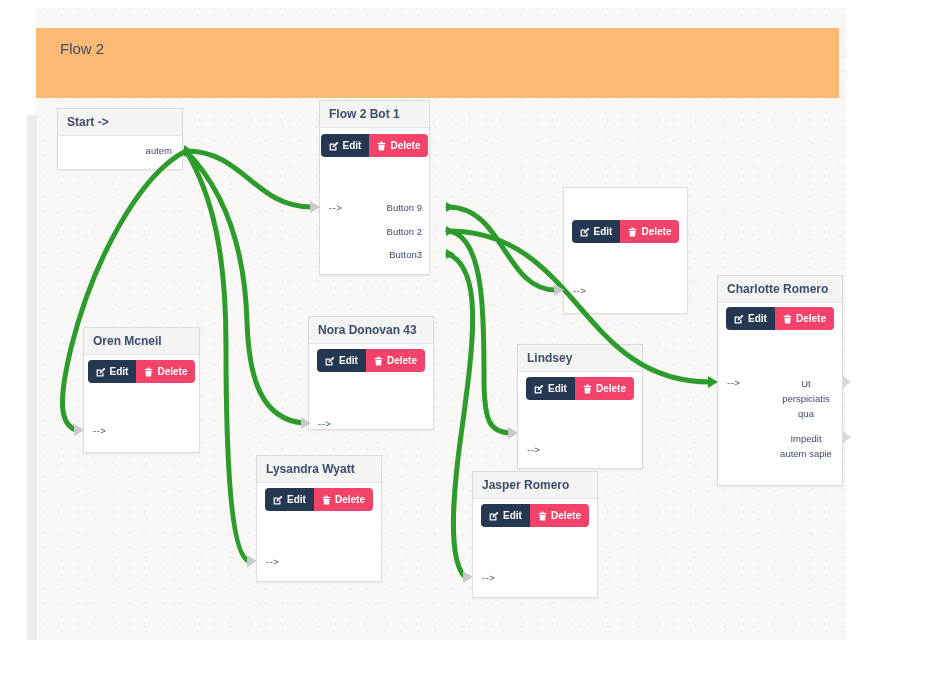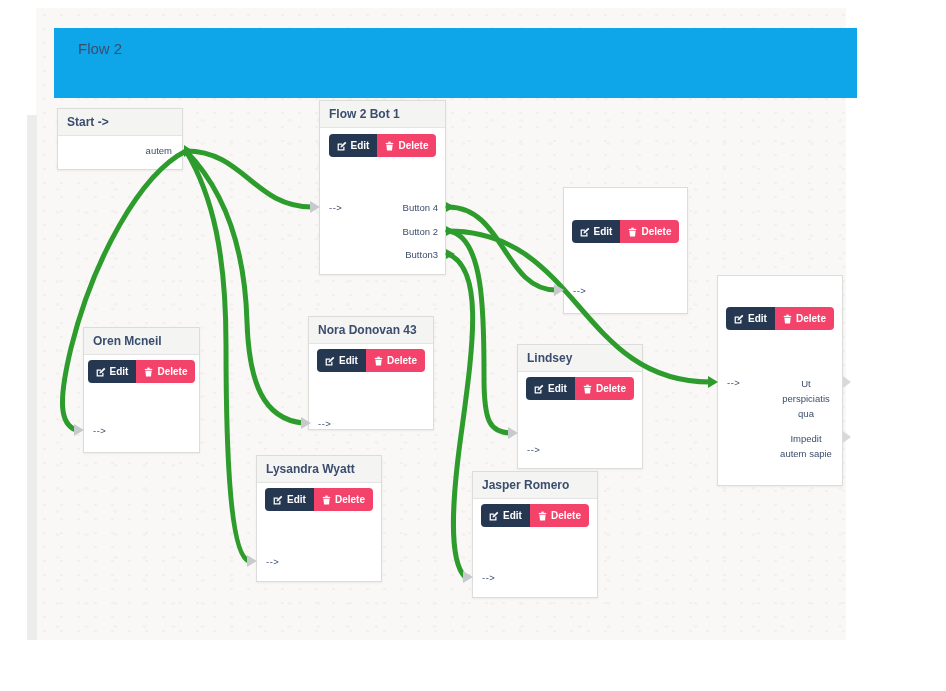--- a/index.html
+++ b/index.html
@@ -2,21 +2,21 @@
 <html><head>
 <meta charset="utf-8">
 <style>
   html,body{margin:0;padding:0;background:#ffffff;font-family:"Liberation Sans",sans-serif;}
   #stage{position:relative;width:946px;height:691px;background:#ffffff;overflow:hidden;}
 
   #canvas{position:absolute;left:36px;top:8px;width:810px;height:632px;background:#f9f8f6;
     background-image:radial-gradient(#f2f0ed 1.5px,transparent 1.6px),radial-gradient(#f4f2ef 2px,transparent 2.1px);
     background-size:17px 14px,29px 23px;background-position:0 0,7px 9px;}
   #left-strip{position:absolute;left:27px;top:115px;width:10px;height:525px;background:#ececea;}
-  #header-card{position:absolute;left:54px;top:28px;width:803px;height:70px;background:#0ea5e9;}
+  #header-card{position:absolute;left:36px;top:28px;width:803px;height:70px;background:#fdba74;}
   #flow-title{position:absolute;left:24px;top:12px;font-size:15px;color:#3b4d6e;}
 
   .node{position:absolute;background:#ffffff;border:1px solid #dcdcda;box-shadow:0 1px 2px rgba(0,0,0,.06);box-sizing:border-box;}
   .node-header{height:26px;line-height:26px;background:#f4f4f2;border-bottom:1px solid #e4e4e2;
     padding:0 9px;font-size:12px;font-weight:700;color:#3b4d6e;white-space:nowrap;overflow:hidden;}
   .btn-row{position:absolute;left:0;right:0;display:flex;justify-content:center;}
   .btn{display:flex;align-items:center;gap:4px;height:23px;padding:0 8px;font-size:10px;font-weight:700;color:#ffffff;cursor:pointer;}
   .btn-edit{background:#253751;border-radius:4px 0 0 4px;}
   .btn-del{background:#f4436b;border-radius:0 4px 4px 0;}
   .btn svg{display:block;}
@@ -37,21 +37,21 @@
   <div id="left-strip"></div>
   <div id="header-card">
     <div id="flow-title">Flow 2</div>
   </div>
 
   <div class="node" style="left:57px;top:108px;width:126px;height:62px;">
     <div class="node-header">Start -&gt;</div>
     <div class="body-row" style="top:34px;">autem</div>
   </div>
 
-  <div class="node" style="left:319px;top:100px;width:127px;height:175px;">
+  <div class="node" style="left:319px;top:100px;width:111px;height:175px;">
     <div class="node-header">Flow 2 Bot 1</div>
     <div class="btn-row" style="top:33px;">
       <div class="btn btn-edit">
         <span>
             <svg width="10" height="10" viewBox="0 0 16 16">
               <path d="M1 4h7v2H3v7h7v-4h2v6H1z" fill="#fff"></path>
               <path d="M6 8l7-7 2 2-7 7-2.4.4z" fill="#fff"></path>
             </svg>
           </span>
         <span>Edit</span>
@@ -61,21 +61,21 @@
             <svg width="9" height="10" viewBox="0 0 14 16">
               <path d="M1 3h12v2H1z" fill="#fff"></path>
               <path d="M5 1h4v2H5z" fill="#fff"></path>
               <path d="M2 6h10l-1 9H3z" fill="#fff"></path>
             </svg>
           </span>
         <span>Delete</span>
       </div>
     </div>
     <div class="in-row" style="top:99px;">--&gt;</div>
-    <div class="out-row" style="top:99px;">Button 4</div>
+    <div class="out-row" style="top:99px;">Button 9</div>
     <div class="out-row" style="top:123px;">Button 2</div>
     <div class="out-row" style="top:146px;">Button3</div>
   </div>
 
   <div class="node" style="left:563px;top:187px;width:125px;height:127px;">
     <div class="btn-row" style="top:32px;">
       <div class="btn btn-edit">
         <span>
             <svg width="10" height="10" viewBox="0 0 16 16">
               <path d="M1 4h7v2H3v7h7v-4h2v6H1z" fill="#fff"></path>
@@ -92,20 +92,21 @@
               <path d="M2 6h10l-1 9H3z" fill="#fff"></path>
             </svg>
           </span>
         <span>Delete</span>
       </div>
     </div>
     <div class="in-row" style="top:95px;">--&gt;</div>
   </div>
 
   <div class="node" style="left:717px;top:275px;width:126px;height:211px;">
+    <div class="node-header">Charlotte Romero</div>
     <div class="btn-row" style="top:31px;">
       <div class="btn btn-edit">
         <span>
             <svg width="10" height="10" viewBox="0 0 16 16">
               <path d="M1 4h7v2H3v7h7v-4h2v6H1z" fill="#fff"></path>
               <path d="M6 8l7-7 2 2-7 7-2.4.4z" fill="#fff"></path>
             </svg>
           </span>
         <span>Edit</span>
       </div>

